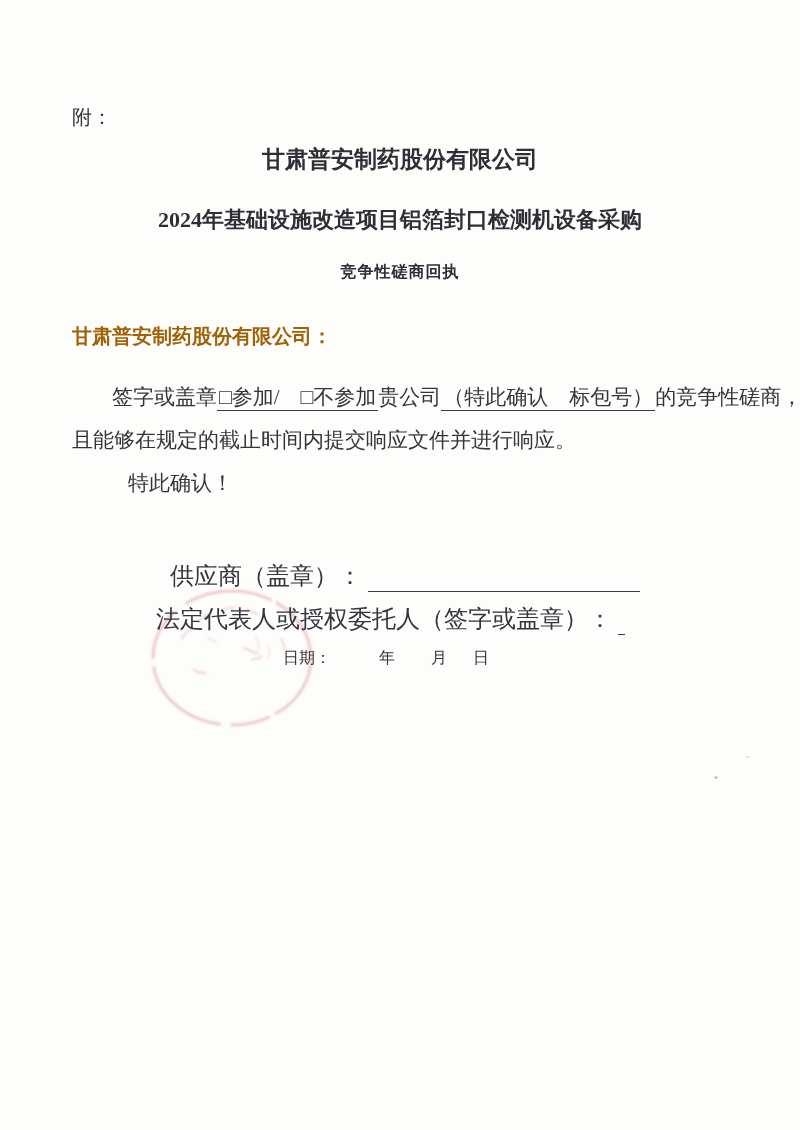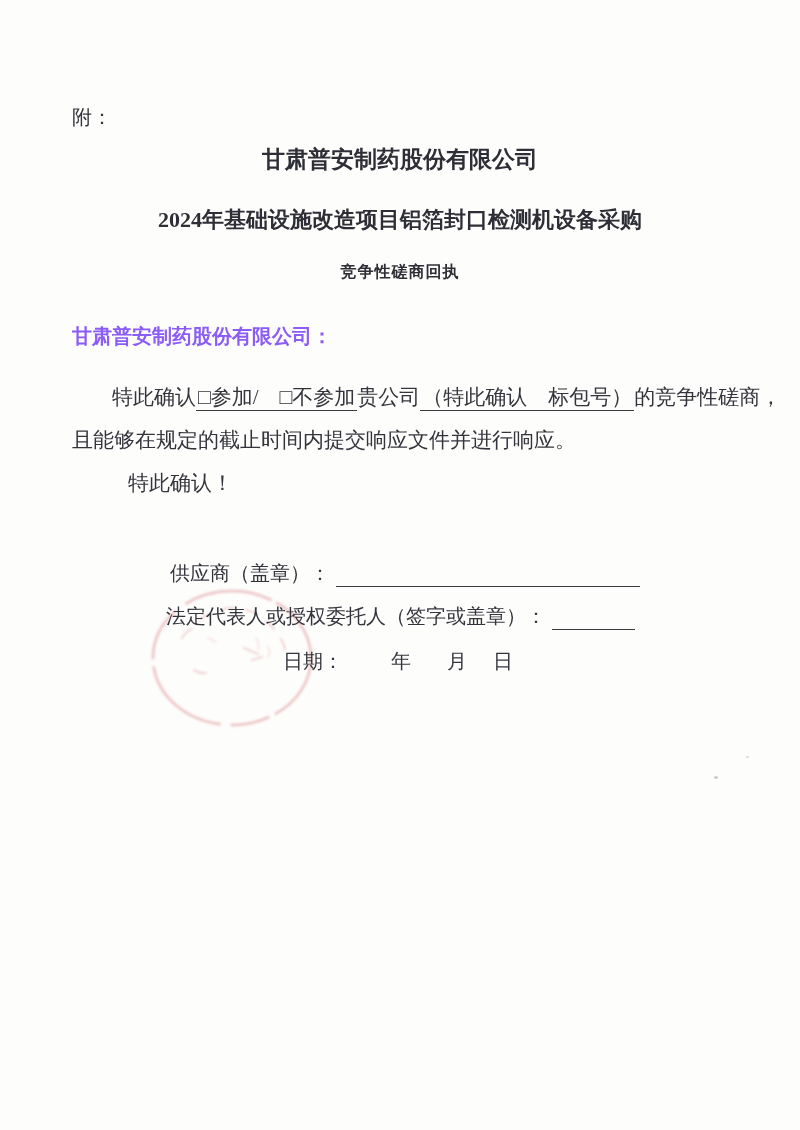--- a/index.html
+++ b/index.html
@@ -11,44 +11,44 @@
     overflow: hidden;
     font-family: "Liberation Serif", "DejaVu Serif", serif;
     color: #34343c;
   }
   .abs { position: absolute; white-space: nowrap; }
   .attachment { left: 72px; top: 104px; font-size: 20px; }
   .title-line { left: 0; width: 800px; text-align: center; font-weight: 700; color: #2e2e36; }
   .title-1 { top: 144px; font-size: 23px; }
   .title-2 { top: 205px; font-size: 22px; }
   .title-3 { top: 243px; font-size: 16px; letter-spacing: 1px; margin-top: 19px; }
-  .salutation { left: 72px; top: 323px; font-size: 20px; font-weight: 700; color: #8b5cf6; }
+  .salutation { left: 72px; top: 323px; font-size: 20px; font-weight: 700; color: #a16207; }
   .para-line1 { left: 112px; top: 383px; font-size: 21px; }
   .para-line2 { left: 72px; top: 426px; font-size: 21px; font-family: Liberation Mono, monospace; }
   .confirm-line { left: 128px; top: 469px; font-size: 21px; text-align: center; }
   .u-seg {
     border-bottom: 1.5px solid #3a3a42;
     padding: 0 2px 1px 2px;
   }
   .sig-row {
     position: absolute;
     display: flex;
     align-items: flex-end;
-    font-size: 20px;
+    font-size: 24px;
   }
   .sig-row .label { white-space: nowrap; }
   .sig-row .fill-line {
     flex: 1;
     height: 23px;
     border-bottom: 1.6px solid #3a3a42;
     margin-left: 6px;
   }
   .row-supplier { left: 170px; top: 560px; width: 470px; }
-  .row-legal    { left: 166px; top: 603px; width: 469px; }
-  .date-row { left: 283px; top: 648px; font-size: 20px; }
+  .row-legal    { left: 156px; top: 603px; width: 469px; }
+  .date-row { left: 283px; top: 648px; font-size: 16px; }
   .date-row .gap-year  { margin-left: 48px; }
   .date-row .gap-month { margin-left: 36px; }
   .date-row .gap-day   { margin-left: 26px; }
   .stamp-svg { position: absolute; left: 148px; top: 586px; pointer-events: none; }
   .speck {
     position: absolute;
     background: #b9b9bc;
     border-radius: 50%;
   }
   .speck-1 { left: 746px; top: 756px; width: 3px; height: 2px; opacity: 0.55; }
@@ -88,21 +88,21 @@
 
   <div class="abs attachment">附：</div>
 
   <div class="abs title-line title-1">甘肃普安制药股份有限公司</div>
   <div class="abs title-line title-2">2024年基础设施改造项目铝箔封口检测机设备采购</div>
   <div class="abs title-line title-3">竞争性磋商回执</div>
 
   <div class="abs salutation">甘肃普安制药股份有限公司：</div>
 
   <div class="abs para-line1">
-    <span>特此确认</span><span class="u-seg">□参加/　□不参加</span><span>贵公司</span><span class="u-seg">（特此确认　标包号）</span><span>的竞争性磋商，</span>
+    <span>签字或盖章</span><span class="u-seg">□参加/　□不参加</span><span>贵公司</span><span class="u-seg">（特此确认　标包号）</span><span>的竞争性磋商，</span>
   </div>
 
   <div class="abs para-line2">且能够在规定的截止时间内提交响应文件并进行响应。</div>
 
   <div class="abs confirm-line">特此确认！</div>
 
   <div class="sig-row row-supplier">
     <span class="label">供应商（盖章）：</span>
     <span class="fill-line"></span>
   </div>

